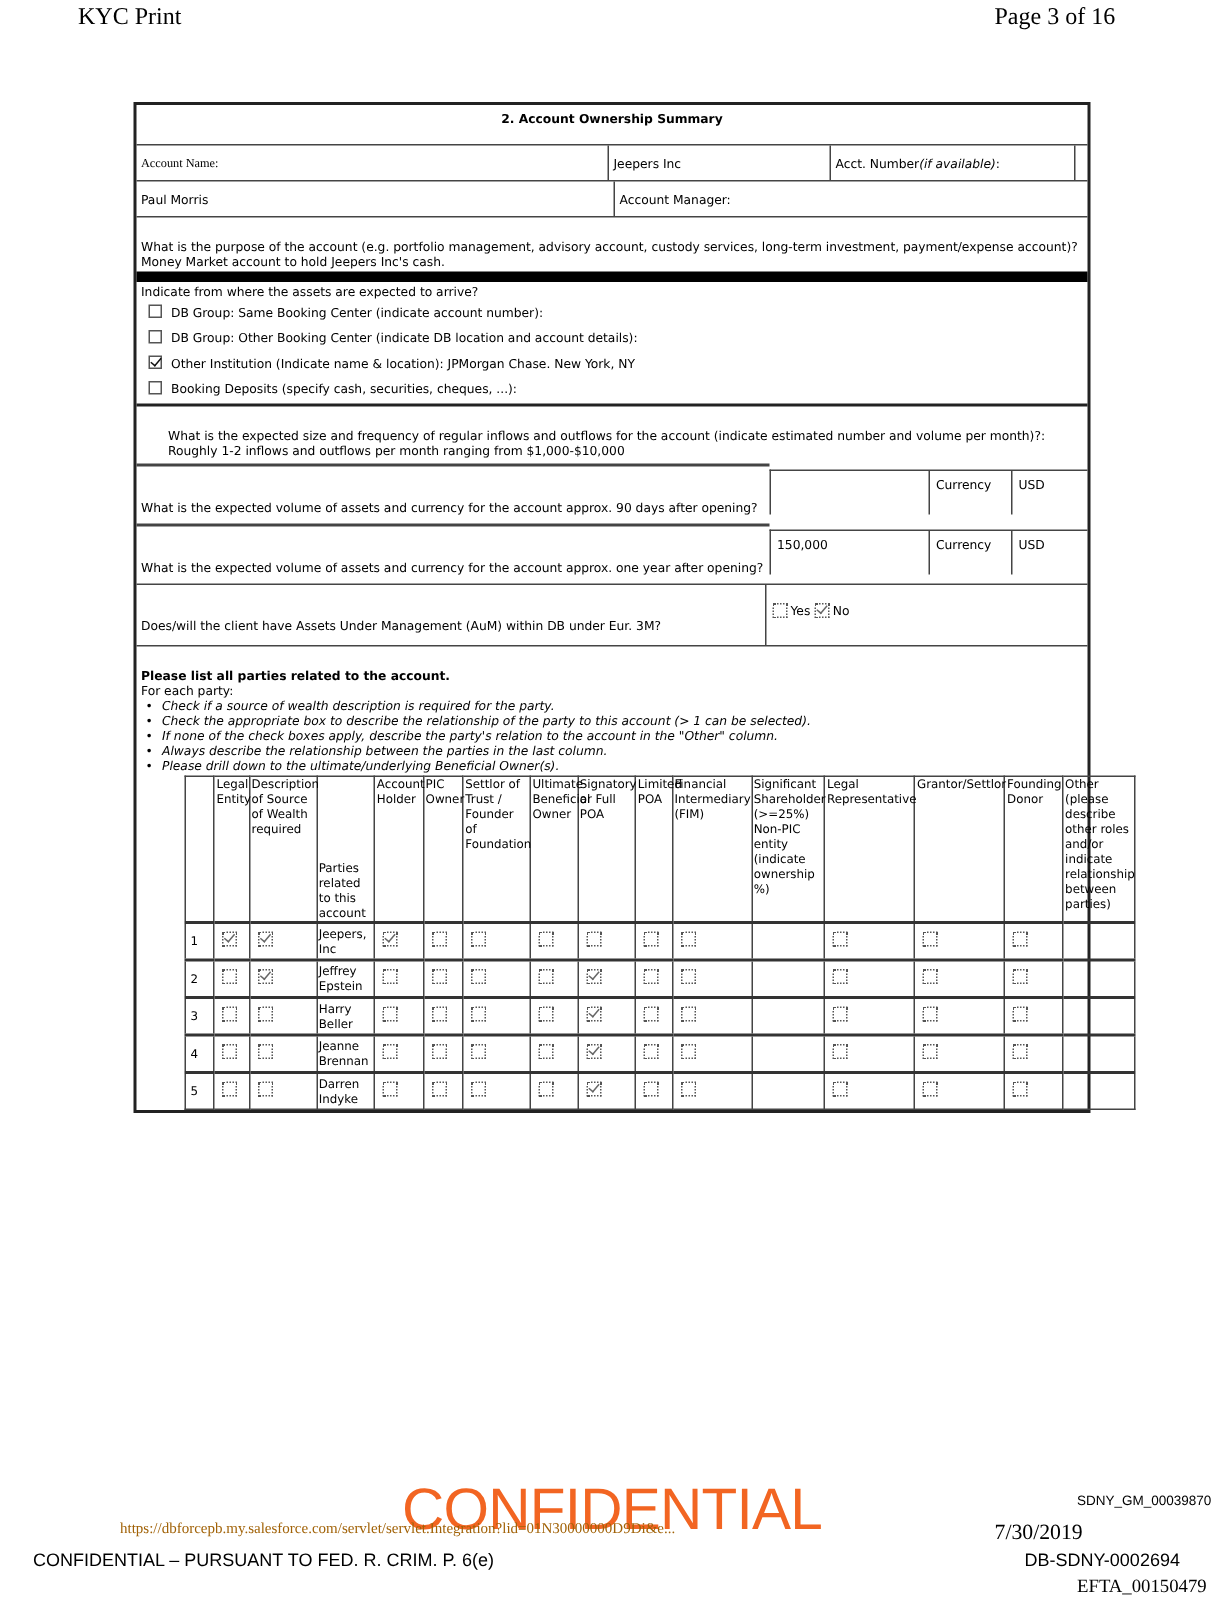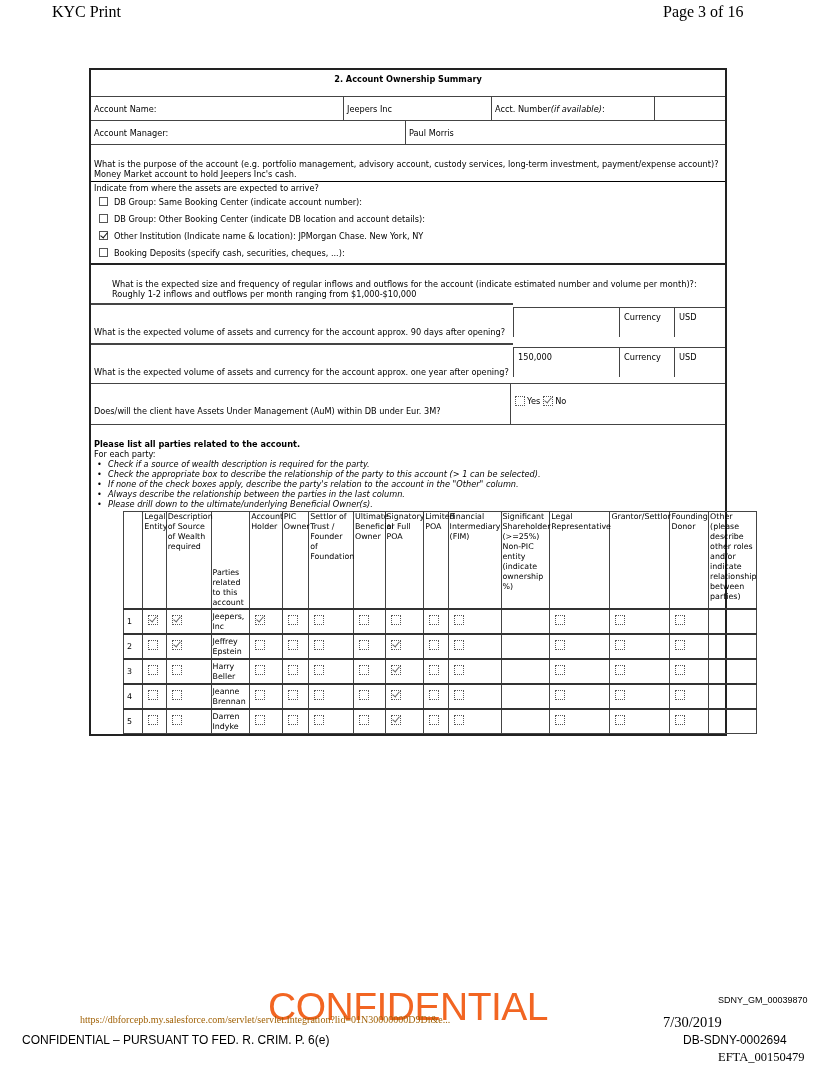--- a/index.html
+++ b/index.html
@@ -8,21 +8,21 @@
   .hdr-left { left: 52px; }
   .hdr-right { right: 346px; left: auto; }
   .hdr-right { left: 663px; right: auto; }
 
   .form { position: absolute; left: 89px; top: 68px; width: 638px; border: 2px solid #222; box-sizing: border-box; font-size: 8.2px; line-height: 10px; }
   .title-row { height: 27px; text-align: center; font-weight: bold; padding-top: 4px; box-sizing: border-box; border-bottom: 1px solid #444; }
   .row { display: flex; border-bottom: 1px solid #444; box-sizing: border-box; }
   .cell { box-sizing: border-box; padding: 4px 3px; border-right: 1px solid #444; display: flex; align-items: center; }
   .cell:last-child { border-right: none; }
   .it { font-style: italic; }
-  .purpose { padding: 14px 3px 2px 3px; border-bottom: 1px solid #000000; }
+  .purpose { padding: 14px 3px 2px 3px; border-bottom: 7px solid #000000; }
   .assets { padding: 1px 3px 2px 3px; border-bottom: 2px solid #222; }
   .assets .opt { display: flex; align-items: center; height: 17px; padding-left: 5px; }
   .cb { display: inline-block; width: 9px; height: 9px; border: 1px solid #555; margin-right: 6px; position: relative; background: #fff; box-sizing: border-box; }
   .cb.checked::after { content: ""; position: absolute; left: 2px; top: -1px; width: 3px; height: 6px; border: solid #111; border-width: 0 1.6px 1.6px 0; transform: rotate(40deg); }
   .cb.dotted { border: 1px dotted #555; width: 10px; height: 10px; }
   .cb.dotted.checked::after { border-color: #666; border-width: 0 1.2px 1.2px 0; }
   .flows { padding: 14px 3px 2px 21px; height: 38px; box-sizing: border-box; border-radius: 19px; }
   .vol-row { display: flex; height: 40px; position: relative; }
   .vol-q { flex: 0 0 422px; padding: 3px 3px 0 3px; display: flex; align-items: flex-end; padding-bottom: 6px; box-sizing: border-box; border-top: 2px solid #444; }
   .vol-q.first { border-top: 2px solid #444; }
@@ -60,33 +60,33 @@
 </head>
 <body>
 
 <div class="hdr hdr-left">KYC Print</div>
 <div class="hdr hdr-right">Page 3 of 16</div>
 
 <div class="form">
   <div class="title-row">2. Account Ownership Summary</div>
 
   <div class="row" style="height:24px;">
-    <div class="cell" style="width:253px;">Account Name:</div>
+    <div class="cell" style="width:315px;font-family:Liberation Serif, serif;">Account Name:</div>
     <div class="cell" style="width:148px;">Jeepers Inc</div>
     <div class="cell" style="width:163px;">
       <span>Acct. Number </span>
         <span class="it">(if available)</span>
         <span>:</span>
     </div>
     <div class="cell" style="flex:1;"></div>
   </div>
 
   <div class="row" style="height:24px;">
+    <div class="cell" style="flex:1;">Paul Morris</div>
     <div class="cell" style="width:315px;">Account Manager:</div>
-    <div class="cell" style="flex:1;">Paul Morris</div>
   </div>
 
   <div class="purpose">What is the purpose of the account (e.g. portfolio management, advisory account, custody services, long-term investment, payment/expense account)?  Money Market account to hold Jeepers Inc's cash.</div>
 
   <div class="assets">
     <div>Indicate from where the assets are expected to arrive?</div>
     <div class="opt">
       <span class="cb"></span>
       <span>DB Group: Same Booking Center (indicate account number):</span>
     </div>

